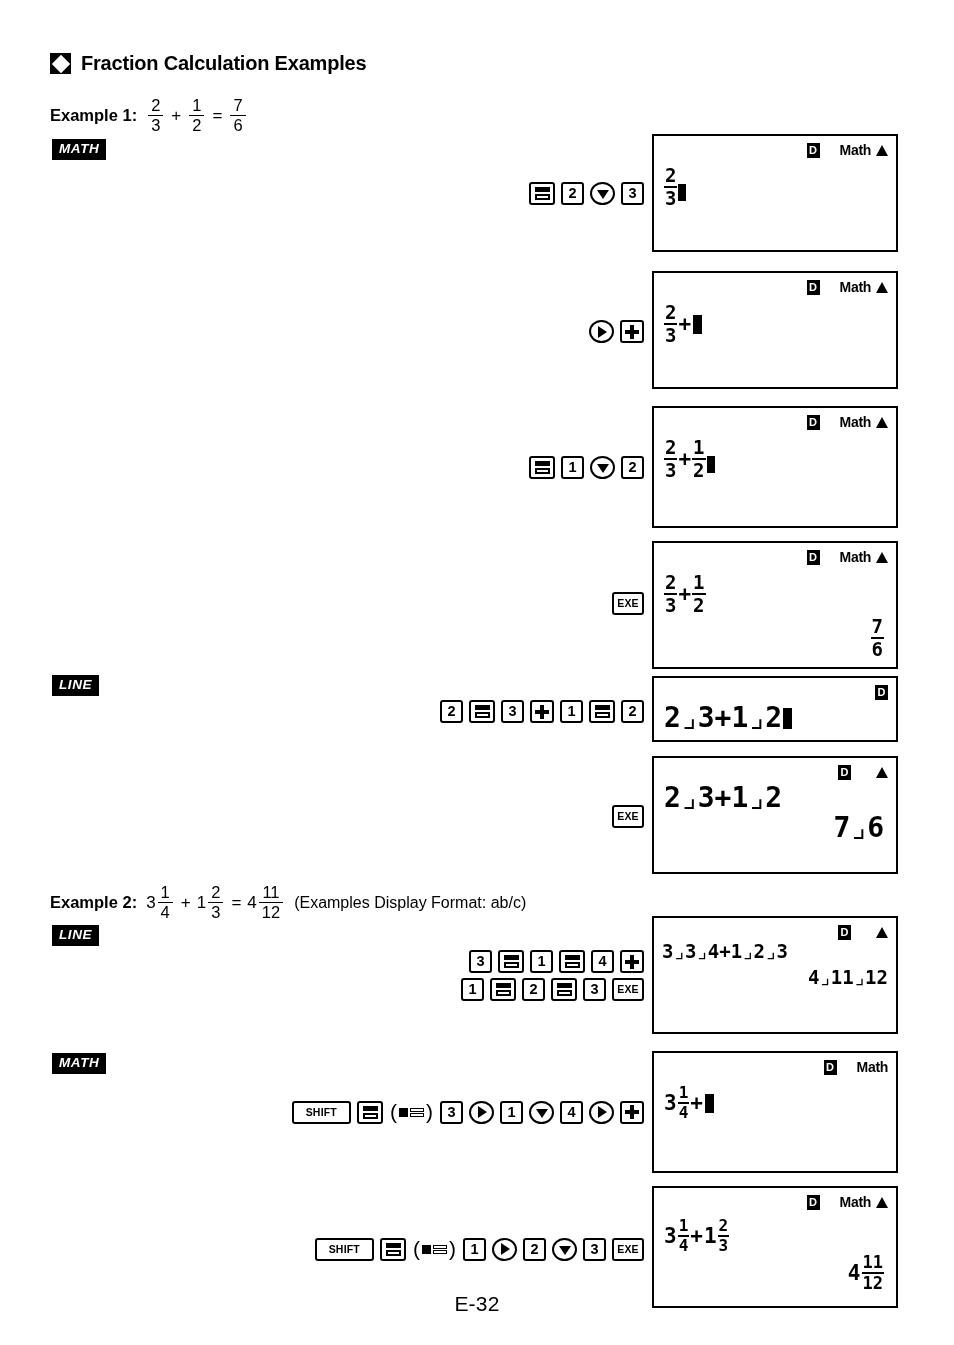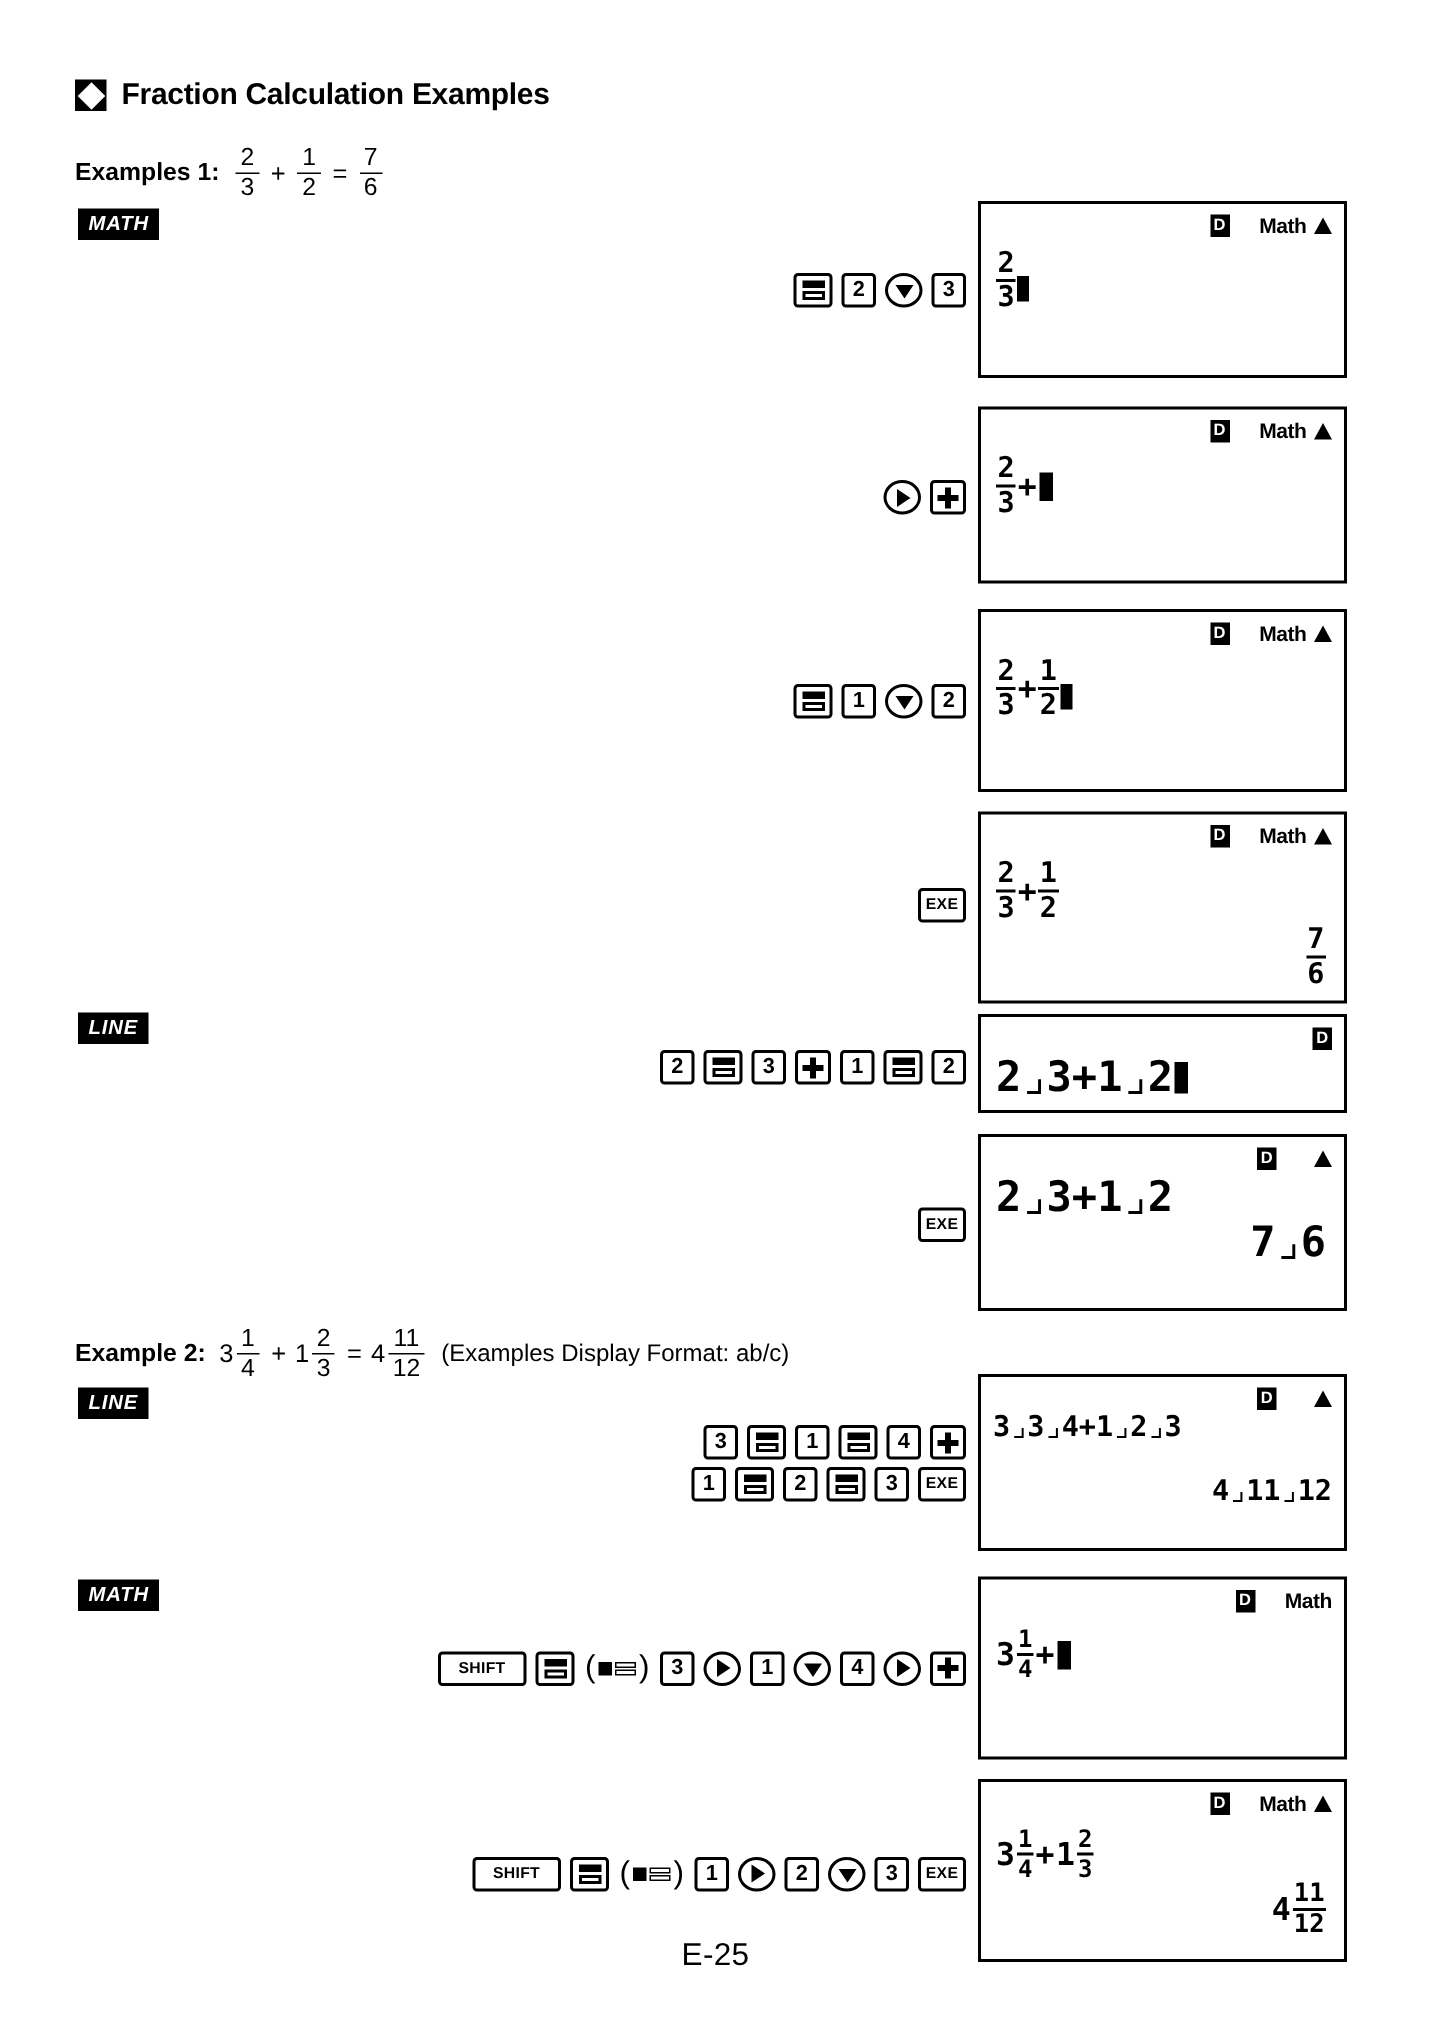--- a/index.html
+++ b/index.html
@@ -372,21 +372,21 @@
 </style>
 </head>
 <body>
 
 <div class="page-title-row">
   <div class="diamond-bullet"></div>
   <div class="page-title">Fraction Calculation Examples</div>
 </div>
 
 <div class="example-row" style="left:50px; top:97px;">
-  <span class="example-label">Examples 1:</span>
+  <span class="example-label">Example 1:</span>
   <span class="expr">
     <span class="frac">
       <span class="num">2</span>
       <span class="den">3</span>
     </span>
     <span class="op">+</span>
     <span class="frac">
       <span class="num">1</span>
       <span class="den">2</span>
     </span>
@@ -649,21 +649,21 @@
   <div class="lcd-status">
     <span class="lcd-d">D</span>
     <span class="lcd-math">
         <span></span>
         <span class="lcd-up-tri"></span>
       </span>
   </div>
   <div class="lcd-entry" style="top:24px; left:8px;">
     <span class="dtxt small">3⌟3⌟4+1⌟2⌟3</span>
   </div>
-  <div class="lcd-answer" style="top:67px; right:8px;">
+  <div class="lcd-answer" style="top:50px; right:8px;">
     <span class="dtxt small">4⌟11⌟12</span>
   </div>
 </div>
 
 <div class="mode-tag" style="left:52px; top:1053px;">MATH</div>
 
 <div class="keyseq" style="left:296px; top:1100px; width:348px;">
   <span class="key k-shift">SHIFT</span>
   <span class="key k-frac">
       <span class="fkey-g">
@@ -767,13 +767,13 @@
   </div>
   <div class="lcd-answer" style="top:66px;">
     <span class="dwhole">4</span>
     <span class="dfrac">
       <span class="n" style="font-size:17px;">11</span>
       <span class="d" style="font-size:17px;">12</span>
     </span>
   </div>
 </div>
 
-<div class="footer">E-25</div>
+<div class="footer">E-32</div>
 
 </body></html>

